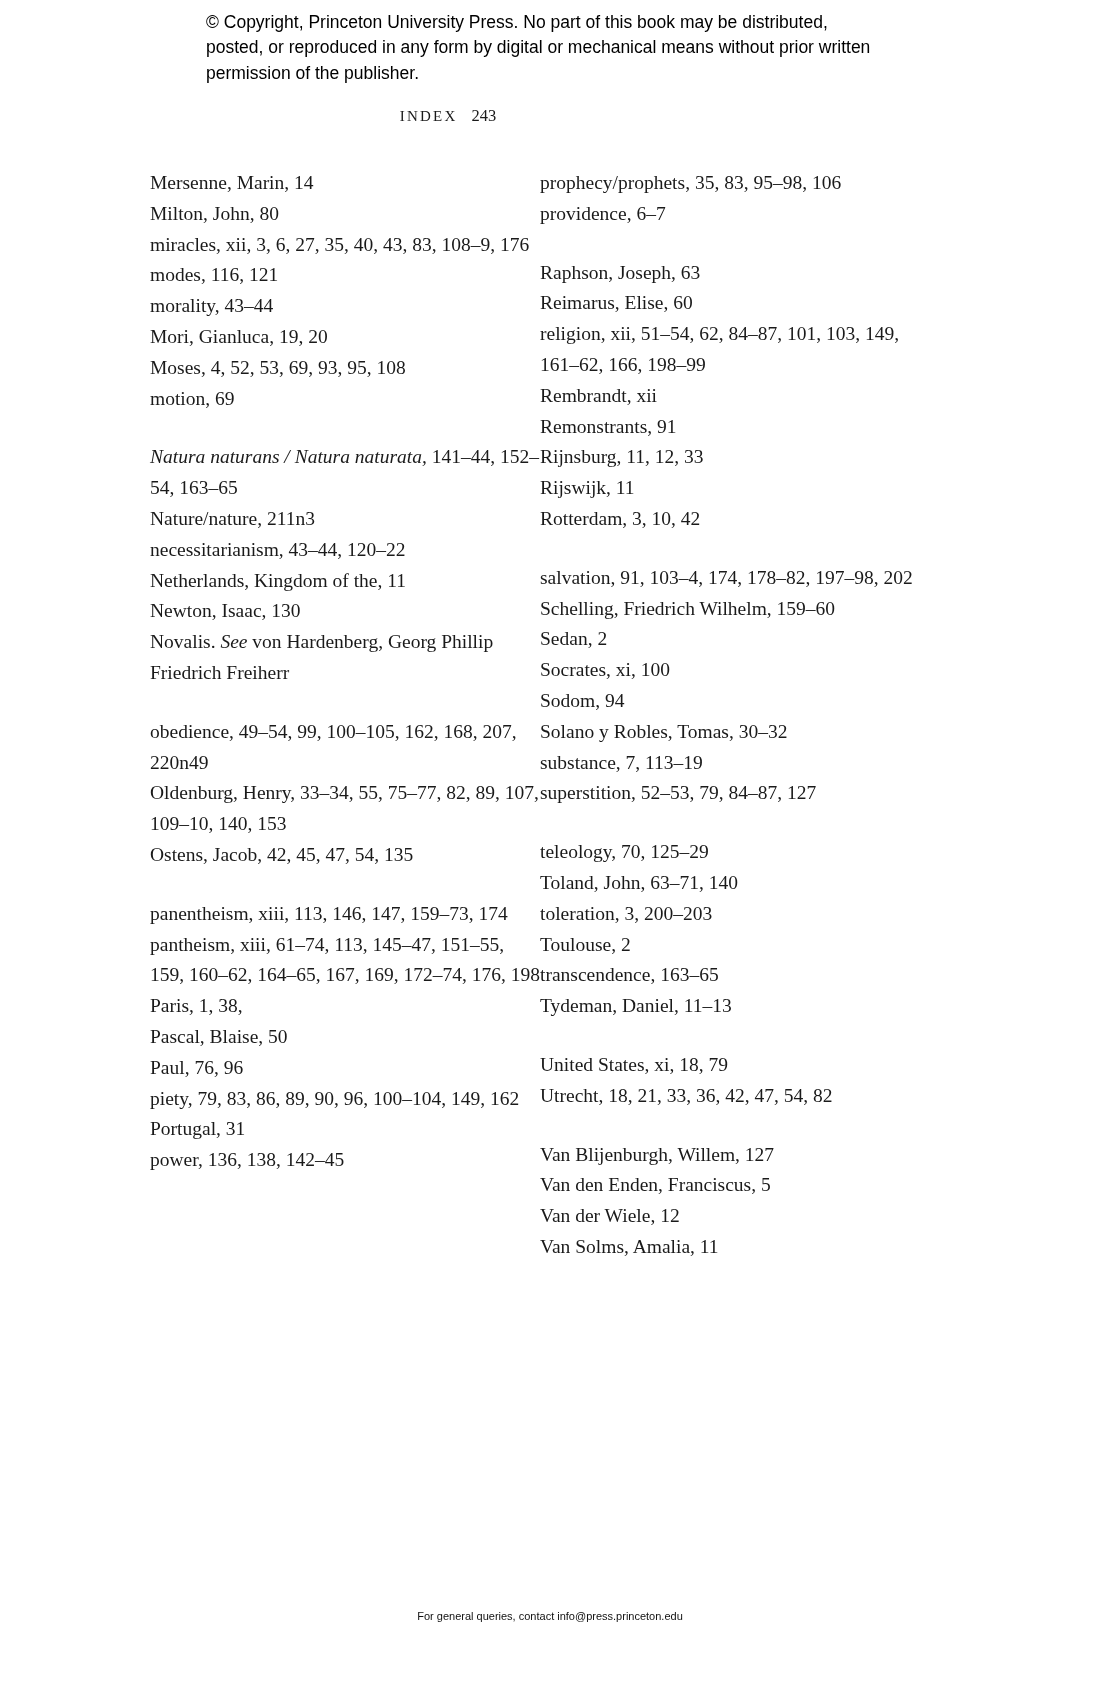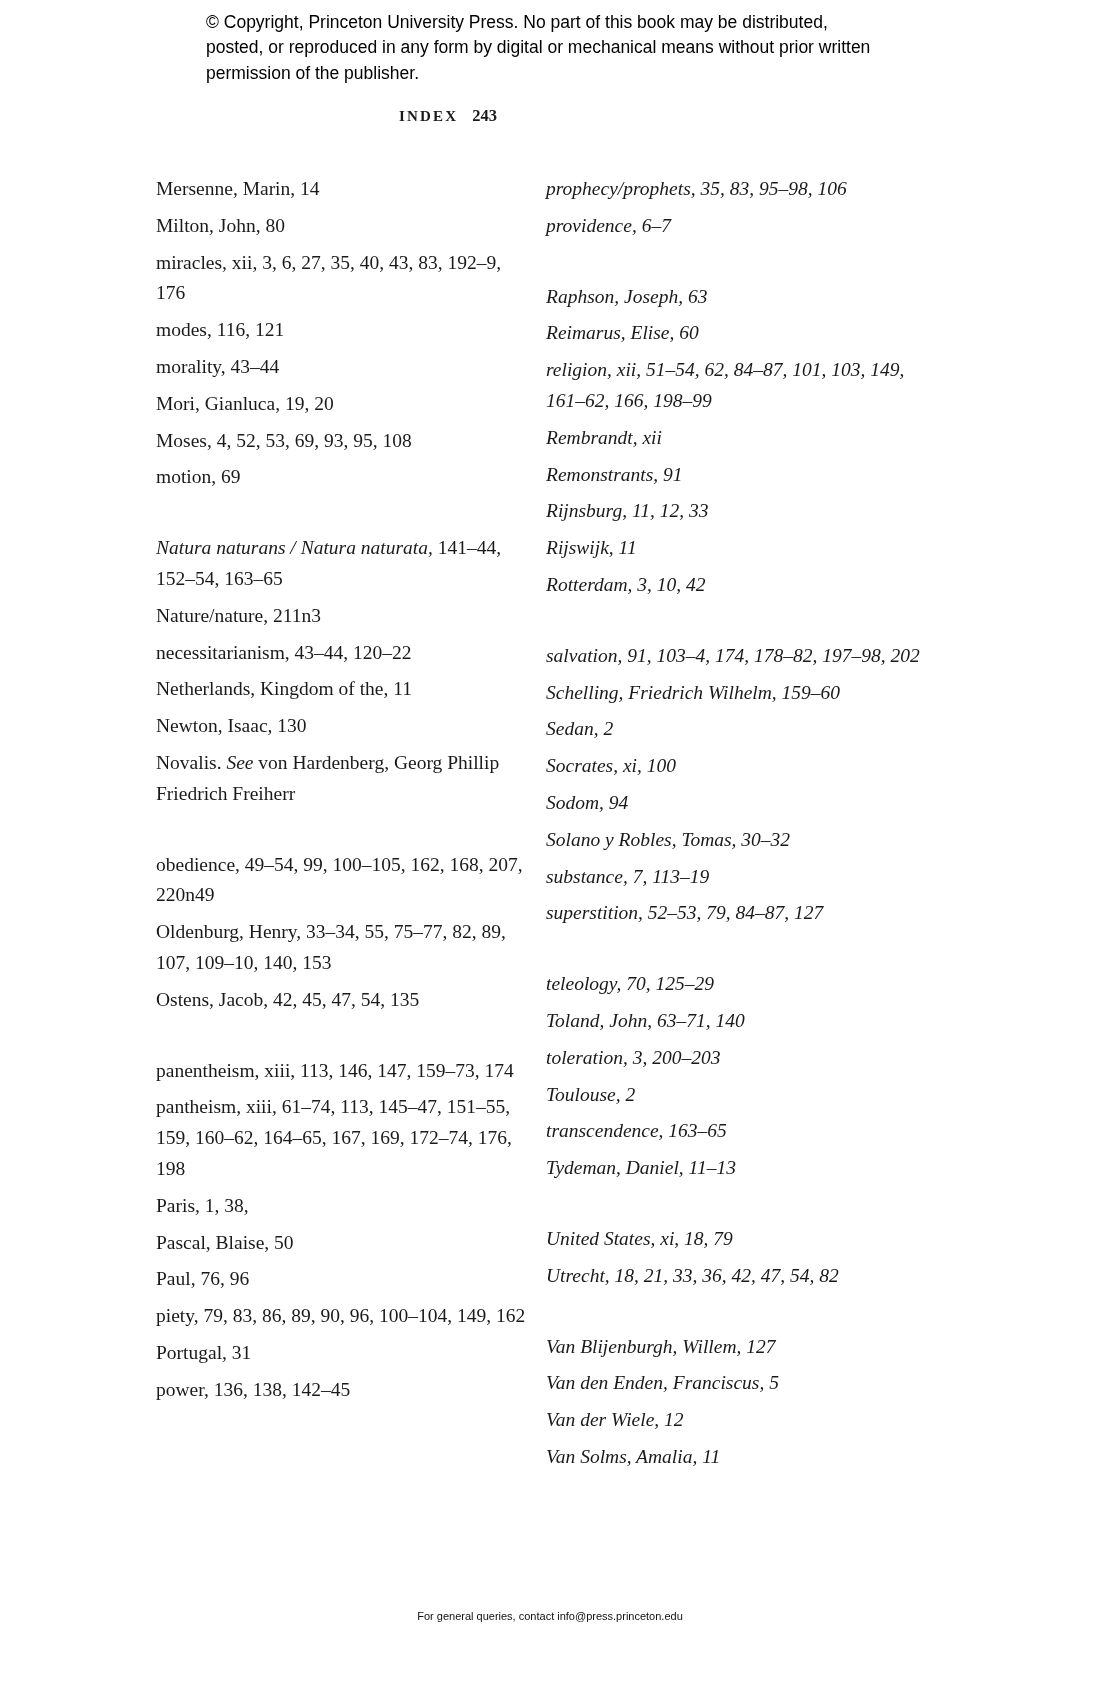--- a/index.html
+++ b/index.html
@@ -30,45 +30,44 @@
   .running-head {
     position: absolute;
     top: 106px;
     left: 0;
     width: 896px;
     text-align: center;
     font-family: "Liberation Serif", serif;
     font-size: 15px;
     letter-spacing: 2.2px;
     color: #1a1a1a;
-    font-weight: bold;
   }
   .running-head .page-num {
     letter-spacing: 0;
     margin-left: 14px;
     font-size: 16.5px;
   }
   .index-body {
     position: absolute;
     top: 168px;
     left: 0;
     width: 1100px;
     display: flex;
     justify-content: flex-start;
   }
   .col {
     width: 390px;
   }
   .col-left { margin-left: 150px; }
-  .col-right { margin-left: 0px; font-style: italic; }
+  .col-right { margin-left: 0px; }
 
   .entry {
     font-size: 19.5px;
     line-height: 1.58;
-    margin: 6px;
+    margin: 0;
     padding: 0;
     text-indent: 0;
     padding-left: 32px;
   }
   .entry .hang {
     display: block;
     margin-left: -32px;
   }
   .gap {
     height: 28px;
@@ -95,21 +94,21 @@
 
 <div class="index-body">
   <div class="col col-left">
       <div class="entry">
         <span class="hang">Mersenne, Marin, 14</span>
       </div>
       <div class="entry">
         <span class="hang">Milton, John, 80</span>
       </div>
       <div class="entry">
-        <span class="hang">miracles, xii, 3, 6, 27, 35, 40, 43, 83, 192–9, 176</span>
+        <span class="hang">miracles, xii, 3, 6, 27, 35, 40, 43, 83, 108–9, 176</span>
       </div>
       <div class="entry">
         <span class="hang">modes, 116, 121</span>
       </div>
       <div class="entry">
         <span class="hang">morality, 43–44</span>
       </div>
       <div class="entry">
         <span class="hang">Mori, Gianluca, 19, 20</span>
       </div>

